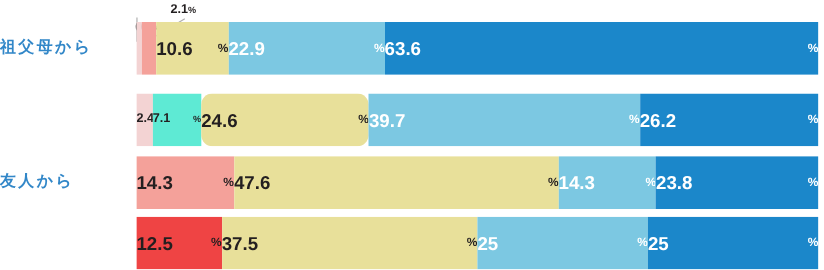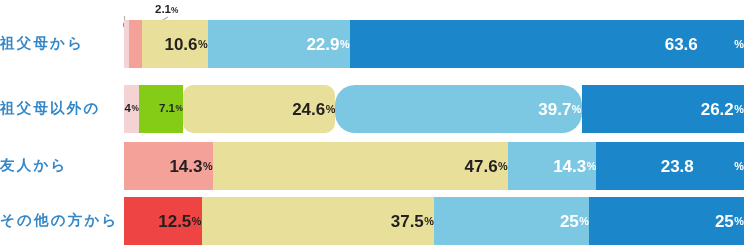--- a/index.html
+++ b/index.html
@@ -54,21 +54,21 @@
     width: 620px;
     height: 48px;
     display: flex;
     overflow: hidden;
   }
 
   .seg {
     height: 100%;
     display: flex;
     align-items: center;
-    justify-content: flex-end;
+    justify-content: space-between;
     box-sizing: border-box;
     font-size: 17px;
     font-weight: 700;
     line-height: 1;
     white-space: nowrap;
     overflow: hidden;
   }
   .seg.tiny { font-size: 11.5px; font-weight: 700; }
   .seg .pct {
     font-size: 0.64em;
@@ -131,36 +131,35 @@
       </div>
       <div class="seg light-text" style="width:63.6%; background:#1b87ca;gap:36px;">
         <span>63.6</span>
           <span class="pct">%</span>
       </div>
     </div>
   </div>
 
   <div class="row" style="top:85px;">
     <div class="row-label">
-      <span class="line">祖父母以外の</span>
     </div>
     <div class="bar">
       <div class="seg tiny dark-text" style="width:2.4%; background:#f3d3d3;">
         <span>2.4</span>
           <span class="pct">%</span>
       </div>
-      <div class="seg tiny dark-text" style="width:7.1%; background:#84cc16;">
+      <div class="seg tiny dark-text" style="width:7.1%; background:#5eead4;">
         <span>7.1</span>
           <span class="pct">%</span>
       </div>
       <div class="seg dark-text" style="width:24.6%; background:#e8e09a;border-radius:10px;">
         <span>24.6</span>
           <span class="pct">%</span>
       </div>
-      <div class="seg light-text" style="width:39.7%; background:#7cc8e2;border-radius:20px;">
+      <div class="seg light-text" style="width:39.7%; background:#7cc8e2;">
         <span>39.7</span>
           <span class="pct">%</span>
       </div>
       <div class="seg light-text" style="width:26.2%; background:#1b87ca;">
         <span>26.2</span>
           <span class="pct">%</span>
       </div>
     </div>
   </div>
 
@@ -182,23 +181,20 @@
           <span class="pct">%</span>
       </div>
       <div class="seg light-text" style="width:23.8%; background:#1b87ca;gap:40px;">
         <span>23.8</span>
           <span class="pct">%</span>
       </div>
     </div>
   </div>
 
   <div class="row" style="top:197px;">
-    <div class="row-label">
-      <span class="line">その他の方から</span>
-    </div>
     <div class="bar">
       <div class="seg dark-text" style="width:12.5%; background:#ef4444;">
         <span>12.5</span>
           <span class="pct">%</span>
       </div>
       <div class="seg dark-text" style="width:37.5%; background:#e8e09a;">
         <span>37.5</span>
           <span class="pct">%</span>
       </div>
       <div class="seg light-text" style="width:25%; background:#7cc8e2;">

